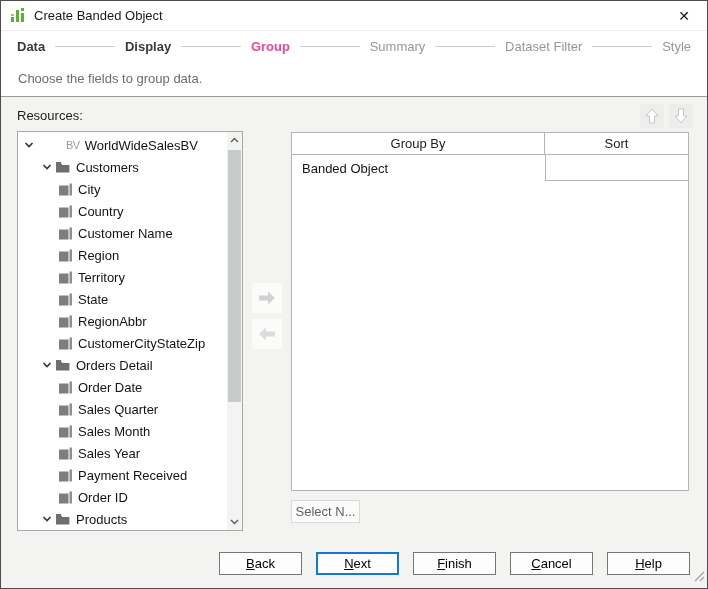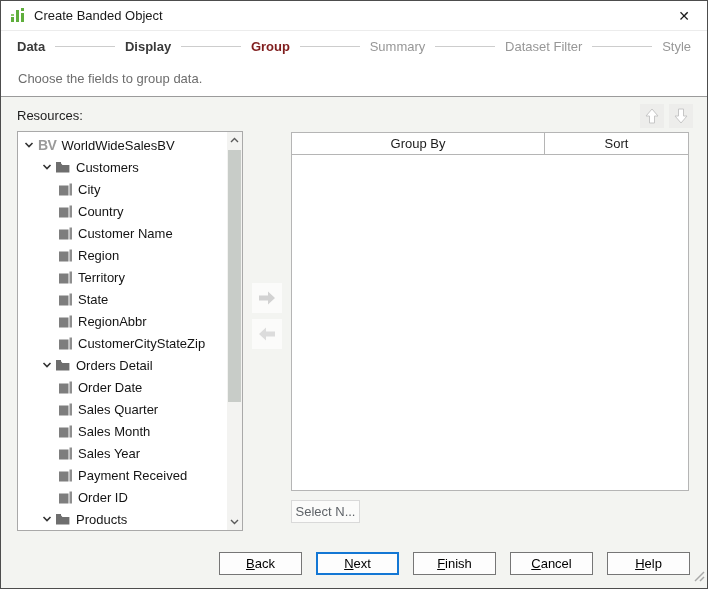--- a/index.html
+++ b/index.html
@@ -25,21 +25,21 @@
     display: flex; align-items: center; justify-content: center;
     font-size: 14px; color: #1a1a1a; cursor: default;
   }
   
   .steps {
     position: absolute; top: 30px; left: 0; right: 0; height: 30px;
     display: flex; align-items: center; padding: 0 16px; background: #fff;
   }
   .step { font-size: 13px; white-space: nowrap; }
   .step.done   { color: #3a3a3a; font-weight: bold; }
-  .step.active { color: #7f1d1d; font-weight: bold; }
+  .step.active { color: #ec4899; font-weight: bold; }
   .step.todo   { color: #979797; font-weight: normal; }
   .connector { flex: 1 1 auto; max-width: 66px; height: 1px; background: #cdcdcd; margin: 0 10px; }
   
   .subtitle {
     position: absolute; top: 60px; left: 0; right: 0; height: 36px;
     line-height: 36px; padding-left: 17px; font-size: 13px; color: #6d6d6d;
     background: #fff; border-bottom: 1px solid #9b9b9b;
   }
   
   .content {
@@ -51,21 +51,21 @@
   .tree-box {
     position: absolute; left: 16px; top: 34px; width: 226px; height: 400px;
     background: #fff; border: 1px solid #a9a9a9; overflow: hidden;
   }
   .tree-rows { position: absolute; left: 0; top: 0; right: 15px; bottom: 0; overflow: hidden; padding-top: 2px; }
   .tree-row { height: 22px; display: flex; align-items: center; font-size: 13px; color: #141414; white-space: nowrap; }
   .tree-row.lv0 { padding-left: 6px; }
   .tree-row.lv1 { padding-left: 24px; }
   .tree-row.lv2 { padding-left: 41px; }
   .chev { margin-right: 4px; flex: 0 0 auto; }
-  .bv-ic { font-size: 14px; font-weight: bold; color: #9a9a9a; letter-spacing: -0.5px; margin-right: 5px; }
+  .bv-ic { font-size: 11px; font-weight: normal; color: #9a9a9a; letter-spacing: -0.5px; margin-right: 5px; margin-left: 28px; }
   .fold-ic, .field-ic { margin-right: 6px; flex: 0 0 auto; }
   
   .tree-scroll { position: absolute; top: 0; right: 0; bottom: 0; width: 15px; background: #f3f3f1; }
   .scroll-btn { position: absolute; left: 0; width: 15px; height: 16px; display: flex; align-items: center; justify-content: center; }
   .scroll-btn.up { top: 0; } .scroll-btn.down { bottom: 0; }
   .scroll-thumb { position: absolute; left: 1px; top: 18px; width: 13px; height: 252px; background: #c8ccc8; }
   
   .move-btns { position: absolute; top: 7px; right: 14px; display: flex; gap: 5px; }
   .move-btn { width: 24px; height: 24px; background: #ededeb; display: flex; align-items: center; justify-content: center; }
   
@@ -316,20 +316,26 @@
       <svg width="20" height="16" viewBox="0 0 20 16">
         <path d="M18 5.5 H9 V1.5 L2 8 L9 14.5 V10.5 H18 Z" fill="#dcdcdc"></path>
       </svg>
     </div>
 
     <div class="group-table">
       <div class="gt-header">
         <div class="gt-h-cell gt-h-group">Group By</div>
         <div class="gt-h-cell gt-h-sort">Sort</div>
       </div>
+      <div>
+          <div class="gt-row">
+            <div class="gt-cell-group">Banded Object</div>
+            <div class="gt-cell-sort"></div>
+          </div>
+        </div>
     </div>
 
     <button class="select-n-btn">Select N...</button>
 
   </div>
 
   <div class="footer">
       <button class="fbtn"><u>B</u>ack</button>
       <button class="fbtn default"><u>N</u>ext</button>
       <button class="fbtn"><u>F</u>inish</button>

